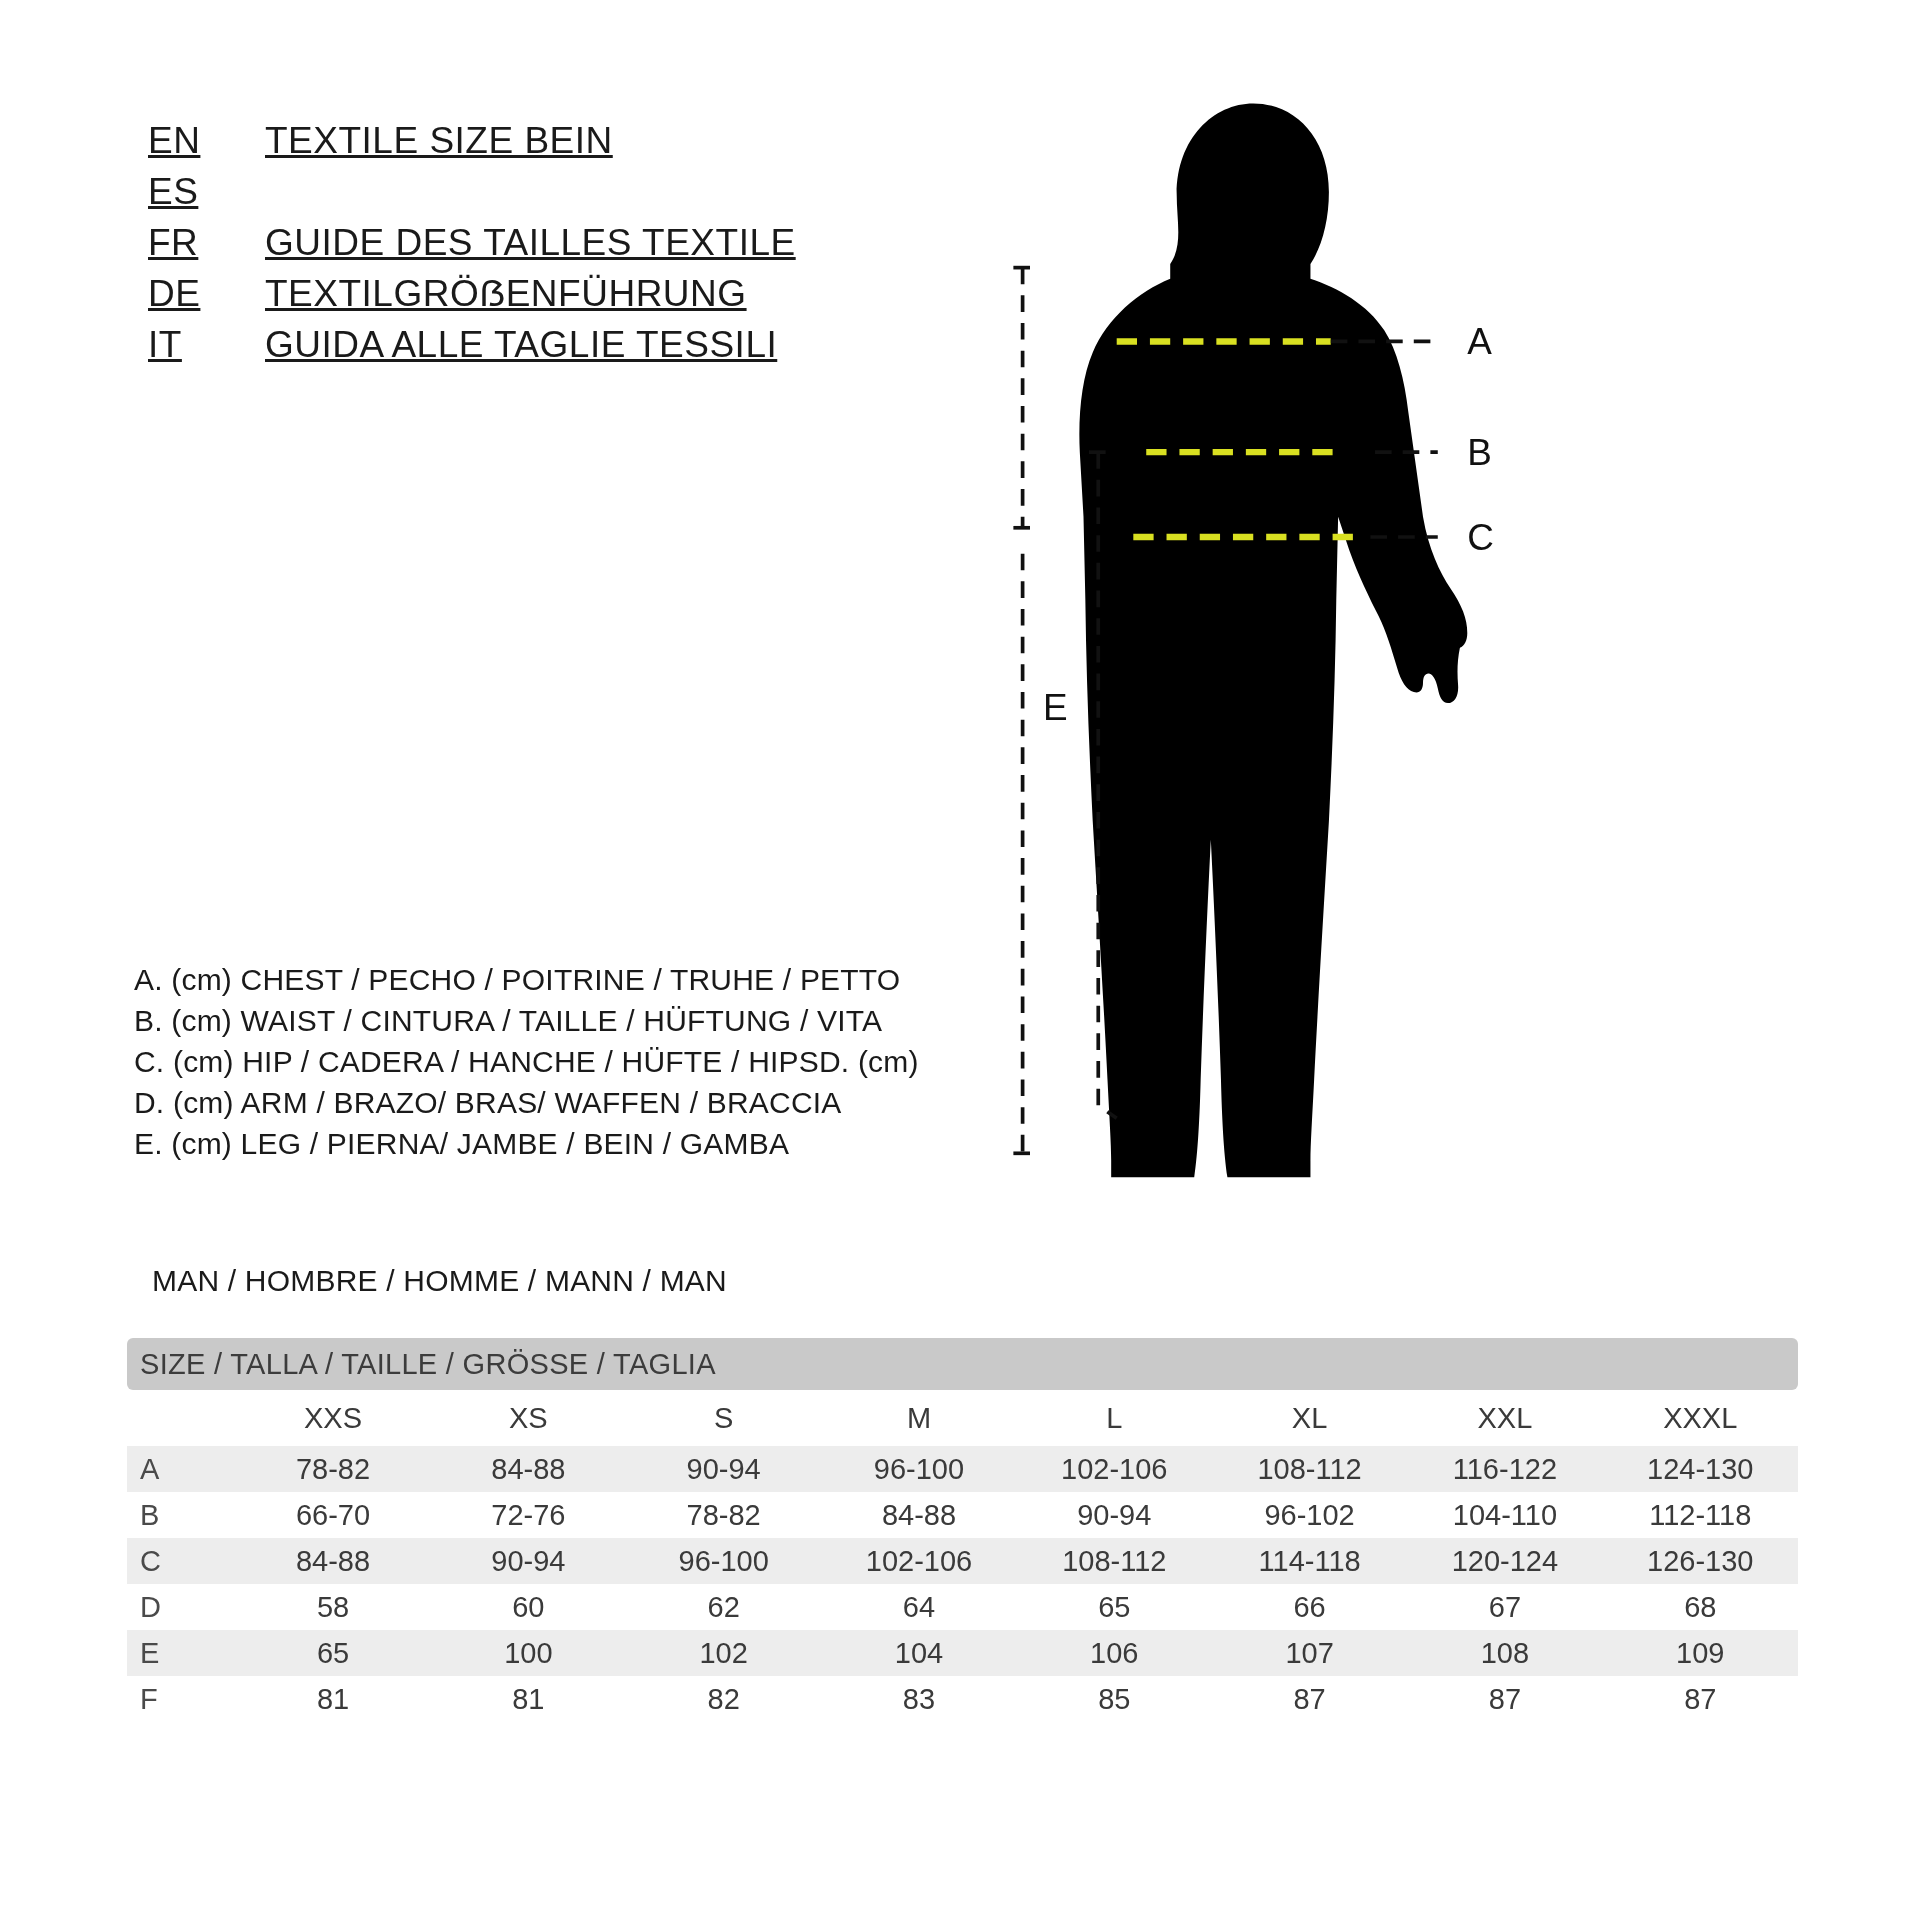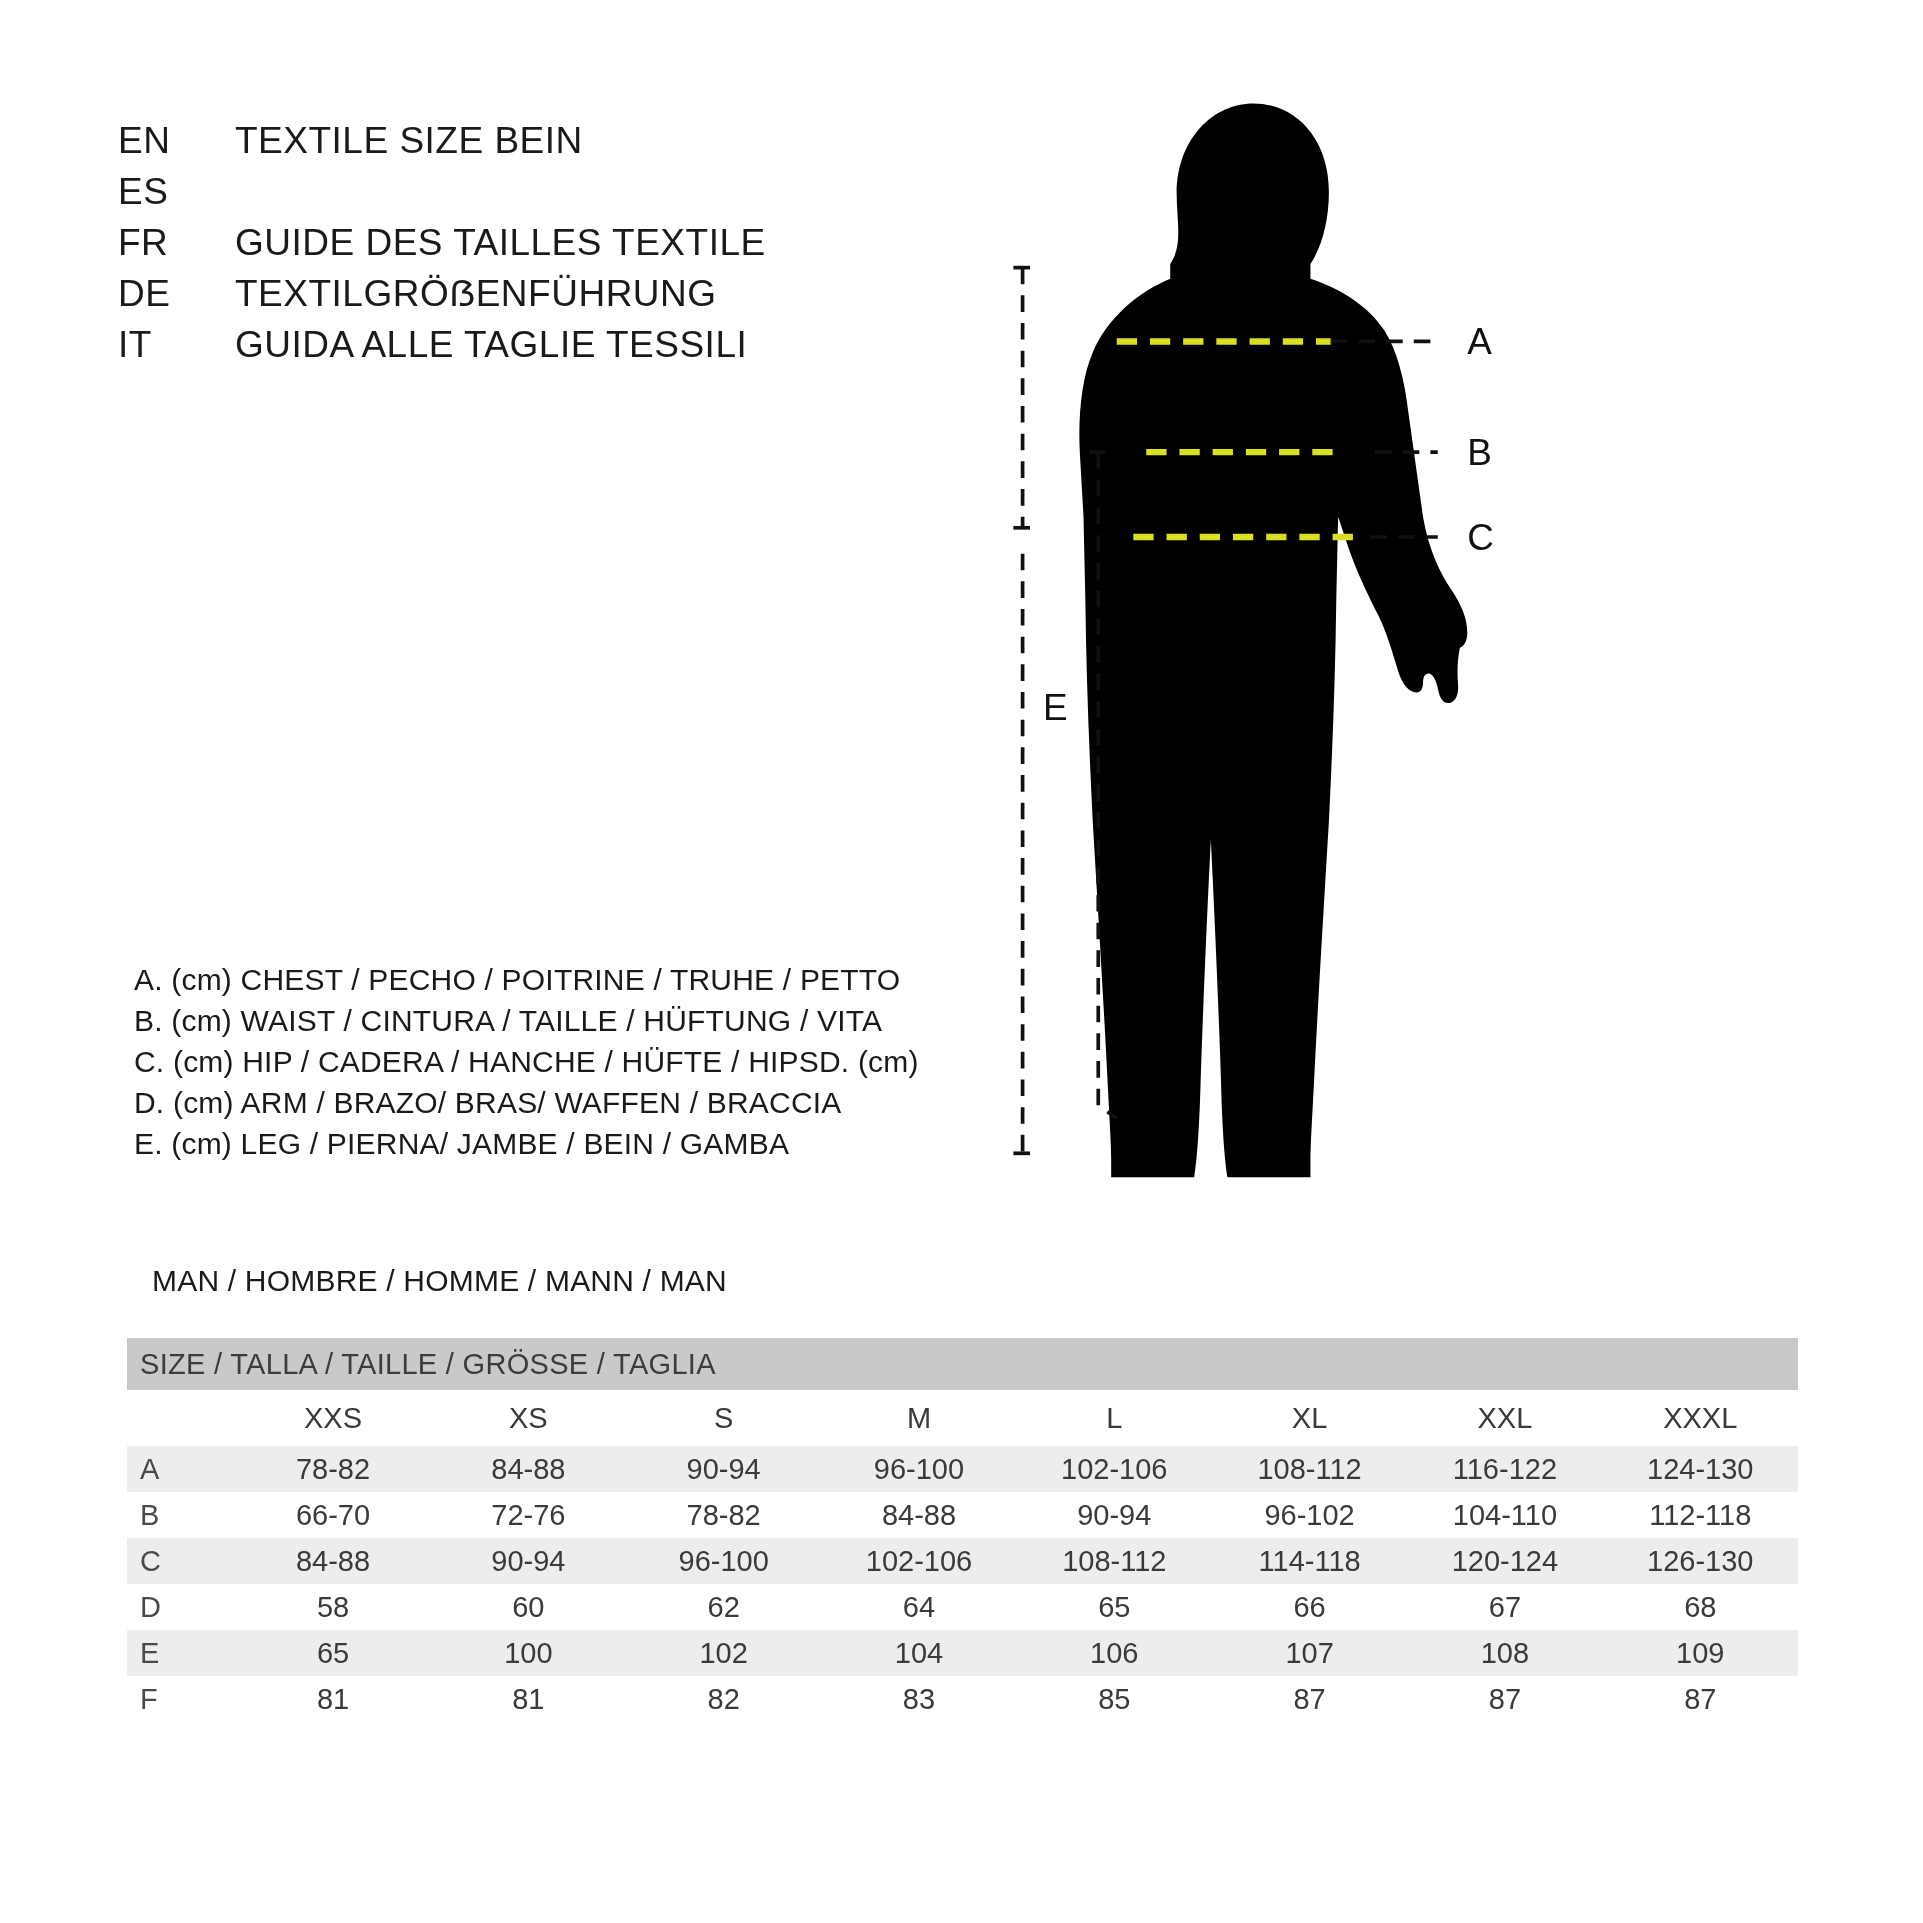--- a/index.html
+++ b/index.html
@@ -12,23 +12,24 @@
     height: 1923px;
     font-family: "Liberation Sans", sans-serif;
     color: #1a1a1a;
     position: relative;
     overflow: hidden;
   }
 
   
   #lang-block {
     position: absolute;
-    left: 118px;
+    left: 148px;
     top: 120px;
     width: 831px;
+    text-decoration: underline;
   }
   .lang-row {
     display: flex;
     align-items: baseline;
     height: 51px;
     font-size: 37px;
     letter-spacing: 0.5px;
     white-space: nowrap;
   }
   .lang-code {
@@ -95,20 +96,21 @@
     color: #4a4a4a;
   }
   #size-table tr.title-row td {
     background: #c9c9c9;
     text-align: left;
     padding-left: 13px;
     height: 52px;
     font-size: 29px;
     color: #3c3c3c;
     letter-spacing: 0.3px;
+    border-radius: 6px;
   }
   #size-table tr.head-row td {
     background: #ffffff;
     height: 56px;
     color: #3a3a3a;
   }
   #size-table tr.shade td { background: #ededed; }
   #size-table tr.plain td { background: #ffffff; }
   #size-table td.col { width: 164px; }
 </style>

